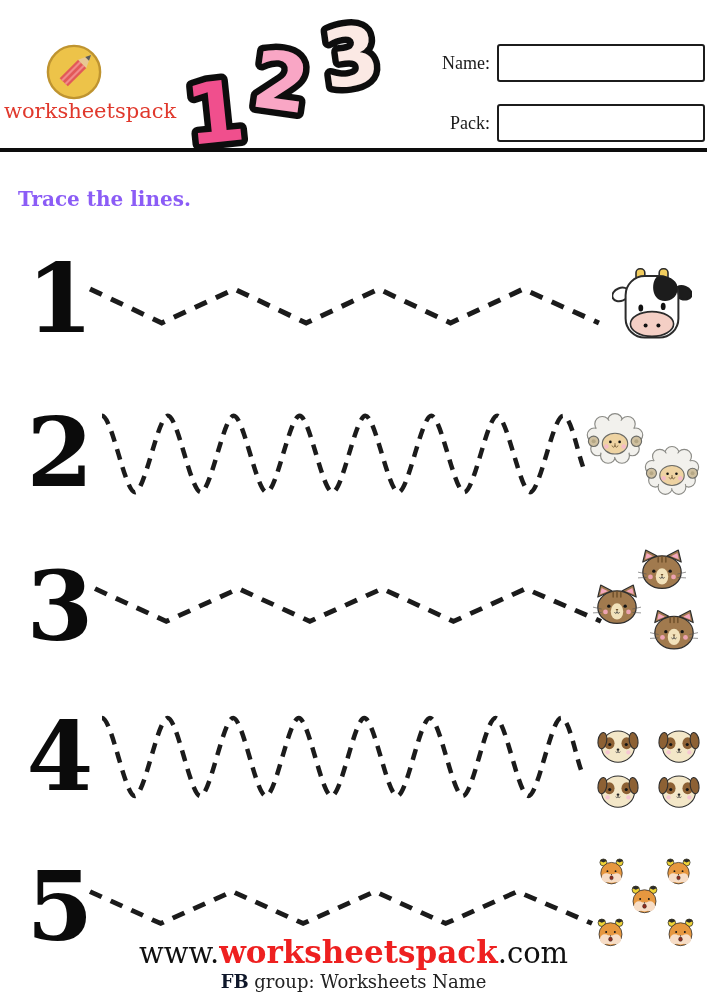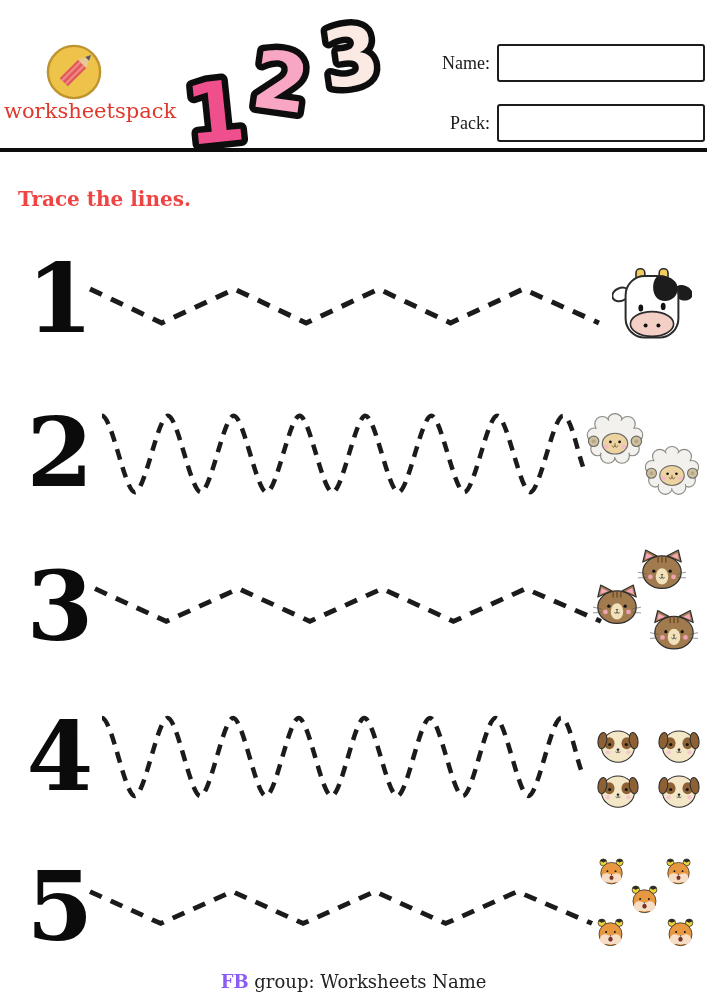--- a/index.html
+++ b/index.html
@@ -12,21 +12,21 @@
   .brand-text{left:4px;top:99px;width:144px;text-align:center;font-size:21px;color:#e0382c;}
   .deco-svg{left:180px;top:0;width:225px;height:158px;}
   .field-label{font-family:Liberation Serif, serif;font-size:18px;color:#1a1a1a;
                width:72px;text-align:right;left:418px;}
   .lbl-name{top:53px;} .lbl-date{top:113px;}
   .field-box{left:497px;width:192px;height:34px;border:2px solid #1c1c1c;border-radius:3px;
              background:#fff;font-family:"Liberation Sans", sans-serif;font-size:17px;padding:0 6px;}
   .box-name{top:44px;} .box-date{top:104px;}
   .divider{left:0;top:148px;width:707px;height:4px;background:#0d0d0d;}
 
-  .instruction{left:18px;top:187px;font-size:20px;font-weight:700;color:#ef4444;}
+  .instruction{left:18px;top:187px;font-size:20px;font-weight:700;color:#8b5cf6;}
 
   
   .row-num{left:16px;width:88px;text-align:center;font-size:96px;font-weight:700;
            line-height:1;color:#0b0b0b;}
   .n1{top:251px}.n2{top:405px}.n3{top:559px}.n4{top:709px}.n5{top:859px}
 
   
   .line1{left:88px;top:281px;width:515px;height:50px}
   .line2{left:100px;top:406px;width:487px;height:96px}
   .line3{left:93px;top:581px;width:512px;height:48px}
@@ -47,21 +47,21 @@
   .ham1{left:597px;top:856px;width:29px;height:32px}
   .ham2{left:664px;top:856px;width:29px;height:32px}
   .ham3{left:629px;top:883px;width:31px;height:34px}
   .ham4{left:595px;top:916px;width:31px;height:34px}
   .ham5{left:665px;top:916px;width:31px;height:34px}
 
   
   .footer-url{left:0;top:934px;width:707px;text-align:center;font-size:29px;color:#101010;}
   .footer-url .brand-red{color:#ee2020;font-weight:700;font-size:31px;}
   .footer-fb{left:0;top:971px;width:707px;text-align:center;font-size:18px;color:#222;}
-  .footer-fb .fb-red{color:#8b5cf6;font-weight:700;}
+  .footer-fb .fb-red{color:#0f172a;font-weight:700;}
 </style>
 </head>
 <body>
 
 <svg width="0" height="0" style="position:absolute" aria-hidden="true">
   <defs>
     <path id="zigzag-path" d="M2,8 L73,42 L145,8 L216,42 L288,8 L359,42 L431,8 L506,42" fill="none" stroke="#1b1b1b" stroke-width="5" stroke-dasharray="13 10"></path>
     <path id="wave-path" d="M2,10 C12,10 25,88 35,88 C45,88 58,10 68,10 C78,10 91,88 101,88
       C111,88 124,10 134,10 C144,10 157,88 167,88 C177,88 190,10 200,10 C210,10 223,88 233,88
       C243,88 256,10 266,10 C276,10 289,88 299,88 C309,88 322,10 332,10 C342,10 355,88 365,88
@@ -247,17 +247,20 @@
   <svg class="abs ham3" viewBox="0 0 100 100">
       <use href="#hamster"></use>
     </svg>
   <svg class="abs ham4" viewBox="0 0 100 100">
       <use href="#hamster"></use>
     </svg>
   <svg class="abs ham5" viewBox="0 0 100 100">
       <use href="#hamster"></use>
     </svg>
 
+  <div class="abs footer-url">
+    <span>www.</span><span class="brand-red">worksheetspack</span><span>.com</span>
+  </div>
   <div class="abs footer-fb">
     <span class="fb-red">FB</span><span> group: Worksheets Name</span>
   </div>
 
 </div>
 
 </body></html>

